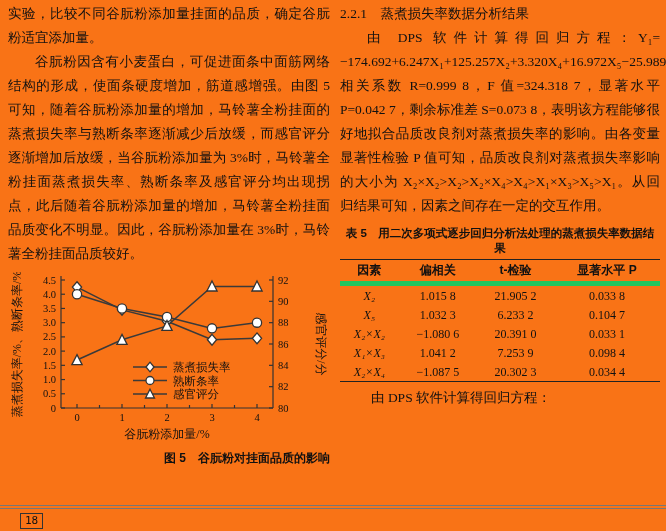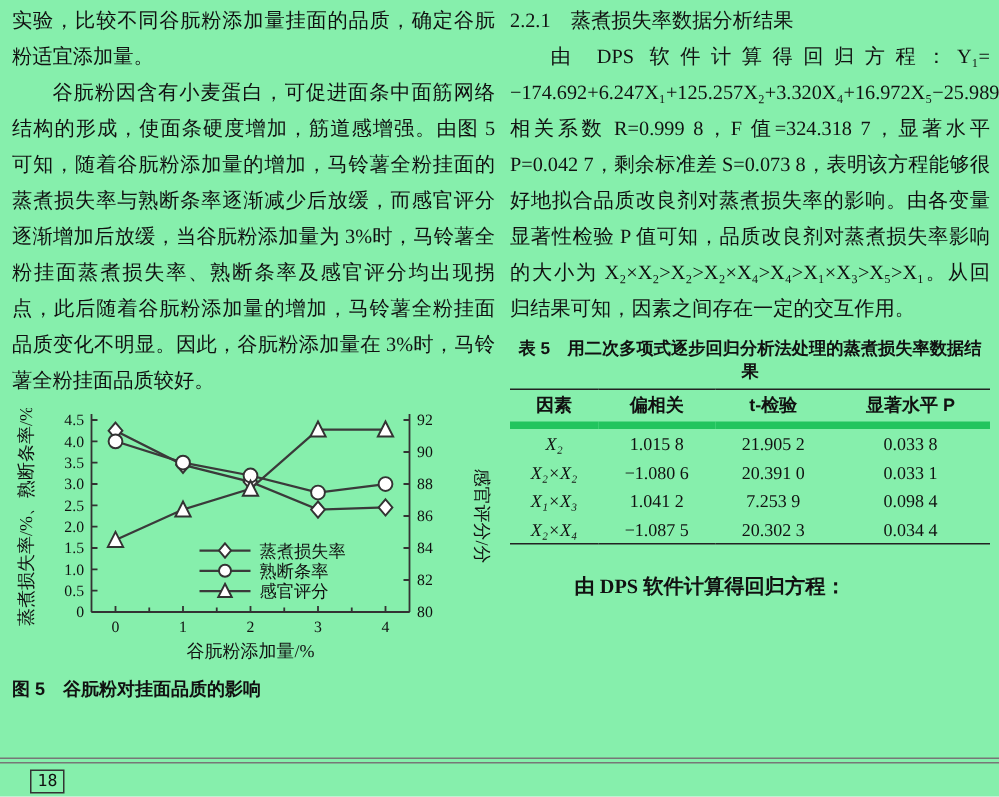--- a/index.html
+++ b/index.html
@@ -1,34 +1,34 @@
 <!DOCTYPE html>
 <html><head>
 <meta charset="utf-8">
 <style>
   html,body{margin:0;padding:0;background:#f2f2f2;}
   .page{
-    position:relative;width:666px;height:531px;background:#86efac;
+    position:relative;width:666px;height:531px;background:#f97316;
     font-family:"Liberation Serif","DejaVu Serif",serif;color:#111;
     overflow:hidden;
   }
   .col-left{position:absolute;left:8px;top:2px;width:322px;}
   .col-right{position:absolute;left:340px;top:2px;width:320px;}
   .body-text{font-size:13.5px;line-height:24px;text-align:justify;margin:0;}
   .indent{text-indent:2em;}
   .sec-heading{font-size:13.5px;line-height:24px;font-weight:normal;margin:0;}
-  .eq-line1{font-size:13.5px;line-height:24px;margin:16px;text-indent:2em;font-weight:bold;}
+  .eq-line1{font-size:13.5px;line-height:24px;margin:4px;text-indent:2em;}
   .eq-line2{font-size:13.5px;line-height:24px;margin:0;text-indent:1.2em;font-style:italic;}
   .tbl-caption{font-size:11.5px;font-weight:bold;text-align:center;margin:8px 0 3px 0;line-height:15px;font-family:"Liberation Sans","DejaVu Sans",sans-serif;}
   table.data{width:100%;border-collapse:collapse;border-top:1.6px solid #222;border-bottom:1.6px solid #222;}
   table.data th{font-size:12px;font-weight:bold;border-bottom:5px solid #22c55e;padding:3px 2px;line-height:15px;font-family:"Liberation Sans","DejaVu Sans",sans-serif;}
   table.data td{font-size:12px;text-align:center;padding:2.5px 2px;line-height:14px;}
   table.data td.var{font-style:italic;}
   .figure{margin-top:6px;text-align:center;}
-  .fig-caption{font-size:12px;font-weight:bold;text-align:left;margin-top:2px;font-family:"Liberation Sans","DejaVu Sans",sans-serif;}
+  .fig-caption{font-size:12px;font-weight:bold;text-align:right;margin-top:2px;font-family:"Liberation Sans","DejaVu Sans",sans-serif;}
   .footer-rule{position:absolute;left:0;top:505px;width:666px;height:2px;border-top:1px solid #777;border-bottom:1px solid #777;}
   .page-num{position:absolute;left:20px;top:513px;border:1px solid #333;padding:0 4px;font-size:11px;line-height:14px;font-family:"DejaVu Sans Mono",monospace;}
   
   .ax{stroke:#333;stroke-width:1.2;fill:none;}
   .sline{stroke:#3a3a3a;stroke-width:1.5;fill:none;}
   .mk{fill:#fff;stroke:#333;stroke-width:1.3;}
   .tick{font-size:10.5px;fill:#111;font-family:"Liberation Serif","DejaVu Serif",serif;}
   .axlabel{font-size:12px;fill:#111;font-family:"Liberation Serif","DejaVu Serif",serif;}
   .legend-label{font-size:11.5px;fill:#111;font-family:"Liberation Serif","DejaVu Serif",serif;}
 </style>
@@ -154,20 +154,26 @@
           </tr>
         </thead>
       <tbody id="table-body">
           <tr>
             <td class="var">X₂</td>
             <td>1.015 8</td>
             <td>21.905 2</td>
             <td>0.033 8</td>
           </tr>
           <tr>
+            <td class="var">X₅</td>
+            <td>1.032 3</td>
+            <td>6.233 2</td>
+            <td>0.104 7</td>
+          </tr>
+          <tr>
             <td class="var">X₂×X₂</td>
             <td>−1.080 6</td>
             <td>20.391 0</td>
             <td>0.033 1</td>
           </tr>
           <tr>
             <td class="var">X₁×X₃</td>
             <td>1.041 2</td>
             <td>7.253 9</td>
             <td>0.098 4</td>

